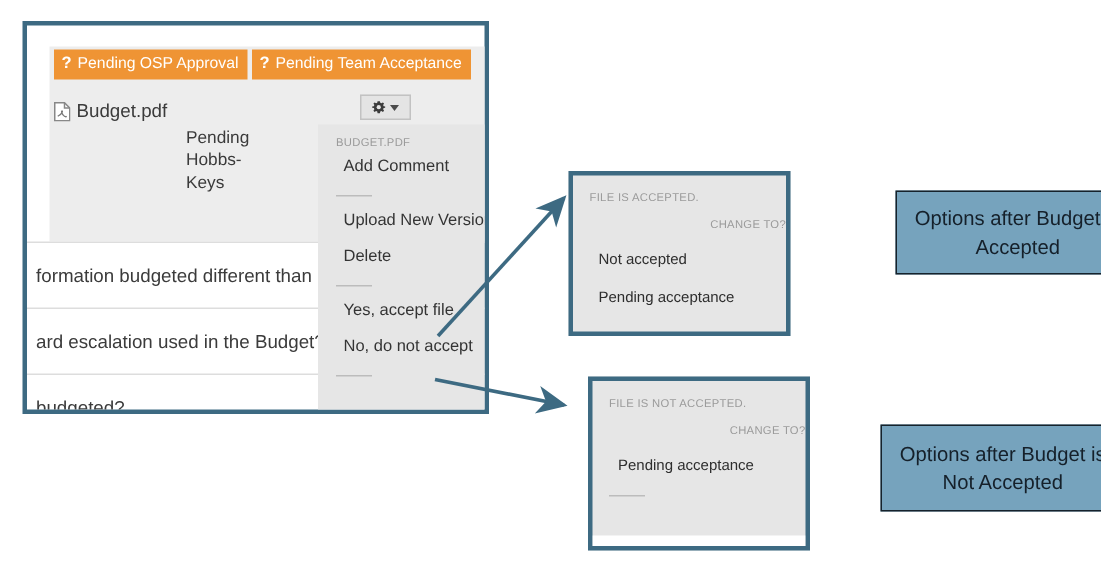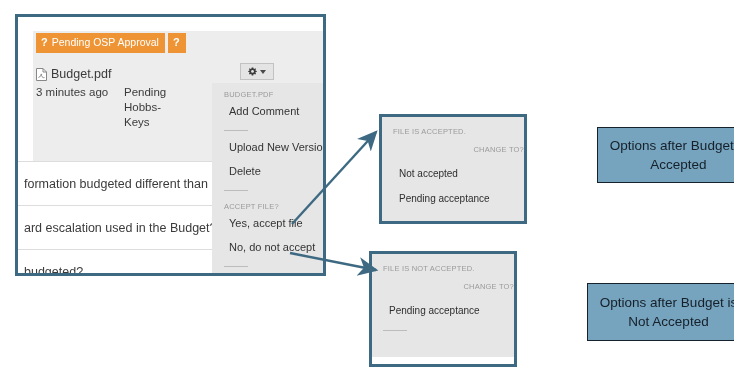--- a/index.html
+++ b/index.html
@@ -186,21 +186,21 @@
     box-sizing: border-box;
     overflow: hidden;
   }
   #popup-accepted {
     left: 379px;
     top: 114px;
     width: 148px;
     height: 110px;
   }
   #popup-not-accepted {
-    left: 369px;
+    left: 392px;
     top: 251px;
     width: 148px;
     height: 116px;
   }
   .popup-label {
     font-size: 7.5px;
     color: #9a9a9a;
     letter-spacing: 0.2px;
     padding-left: 11px;
   }
@@ -271,33 +271,33 @@
 
   <div class="file-card"></div>
 
   <div class="badge-row">
     <div class="badge">
       <span class="q">?</span>
       <span>Pending OSP Approval</span>
     </div>
     <div class="badge">
       <span class="q">?</span>
+      <span>Pending Team Acceptance</span>
     </div>
   </div>
 
   <div class="file-row">
     <svg class="pdf-icon" viewBox="0 0 11 13">
       <path d="M0.5 0.5 H7 L10.5 4 V12.5 H0.5 Z" fill="#ffffff" stroke="#888888" stroke-width="1"></path>
       <path d="M7 0.5 V4 H10.5" fill="none" stroke="#888888" stroke-width="1"></path>
       <path d="M2.5 9.5 C5 8 6 6.5 5.5 6 C5 5.7 4.7 7 6 8.6 C6.9 9.7 8 9.9 8.5 9.6" fill="none" stroke="#7a7a7a" stroke-width="0.9"></path>
     </svg>
     <span class="file-name">Budget.pdf</span>
   </div>
 
-  <div class="meta-time">3 minutes ago</div>
   <div class="meta-person">Pending Hobbs-Keys</div>
 
   <div class="gear-btn">
     <svg class="gear-glyph" viewBox="0 0 16 16">
       <path fill="#3c3c3c" d="M8 0.8 L9.4 0.8 L9.8 2.8 L11.2 3.4 L12.9 2.3 L14.3 3.7 L13.2 5.4 L13.8 6.8 L15.8 7.2 L15.8 8.6 L13.8 9 L13.2 10.4 L14.3 12.1 L12.9 13.5 L11.2 12.4 L9.8 13 L9.4 15 L8 15 L6.6 15 L6.2 13 L4.8 12.4 L3.1 13.5 L1.7 12.1 L2.8 10.4 L2.2 9 L0.2 8.6 L0.2 7.2 L2.2 6.8 L2.8 5.4 L1.7 3.7 L3.1 2.3 L4.8 3.4 L6.2 2.8 L6.6 0.8 Z"></path>
       <circle cx="8" cy="7.9" r="2.5" fill="#e4e4e4"></circle>
     </svg>
     <span class="caret-glyph"></span>
   </div>
 
@@ -305,21 +305,20 @@
   <div class="q-row" id="q-row-1">ard escalation used in the Budget?</div>
   <div class="q-row" id="q-row-2"> budgeted?</div>
 
   <div id="dropdown-menu">
     <div class="dd-header">BUDGET.PDF</div>
     <div class="dd-item">Add Comment</div>
     <div class="dd-sep"></div>
     <div class="dd-item">Upload New Version</div>
     <div class="dd-item">Delete</div>
     <div class="dd-sep"></div>
-    <div class="dd-header">ACCEPT FILE?</div>
     <div class="dd-item">Yes, accept file</div>
     <div class="dd-item">No, do not accept</div>
     <div class="dd-sep"></div>
   </div>
 
 </div>
 
 <div class="popup" id="popup-accepted">
   <div class="popup-label first">FILE IS ACCEPTED.</div>
   <div class="popup-label second">CHANGE TO?</div>

